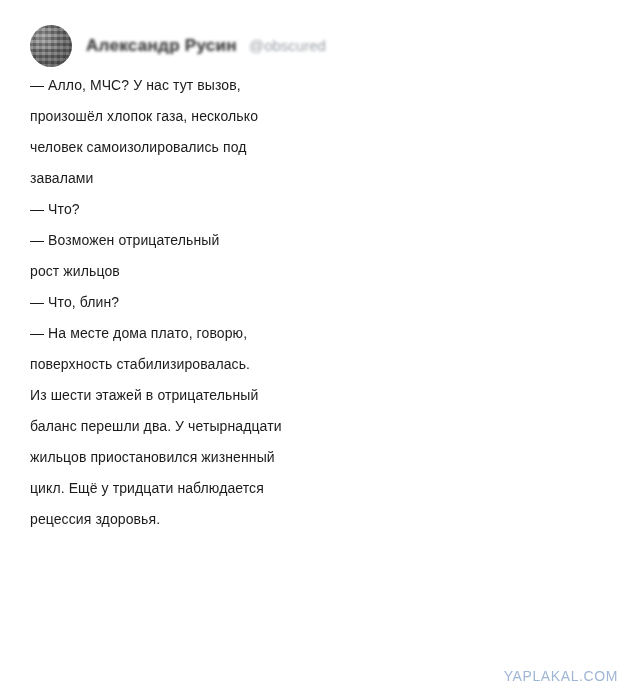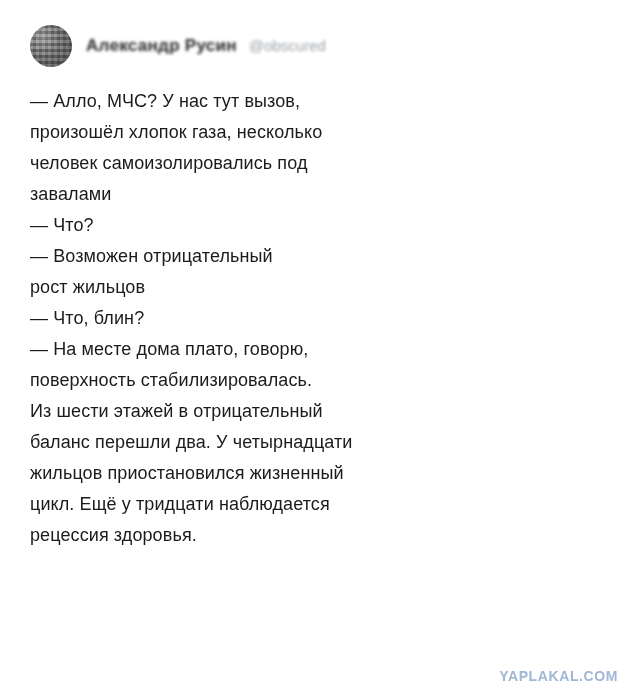--- a/index.html
+++ b/index.html
@@ -69,36 +69,35 @@
   .author-handle {
     font-size: 15px;
     color: #9aa0a6;
     margin-left: 12px;
     filter: blur(1.6px);
     user-select: none;
   }
 
   
   .post-body {
-    margin-top: 16px;
-    font-size: 18px;
+    font-size: 14px;
     line-height: 31px;
     color: #1b1b1b;
     letter-spacing: 0.1px;
     white-space: pre-wrap;
     padding-left: 4px;
   }
 
   
   .watermark {
     position: absolute;
     right: 22px;
     bottom: 14px;
     font-size: 14px;
-    font-weight: bold;
+    font-weight: normal;
     letter-spacing: 0.6px;
     color: #9fb6d4;
     font-family: "Liberation Sans", sans-serif;
     user-select: none;
   }
 </style>
 </head>
 <body>
 
 <div class="post">

